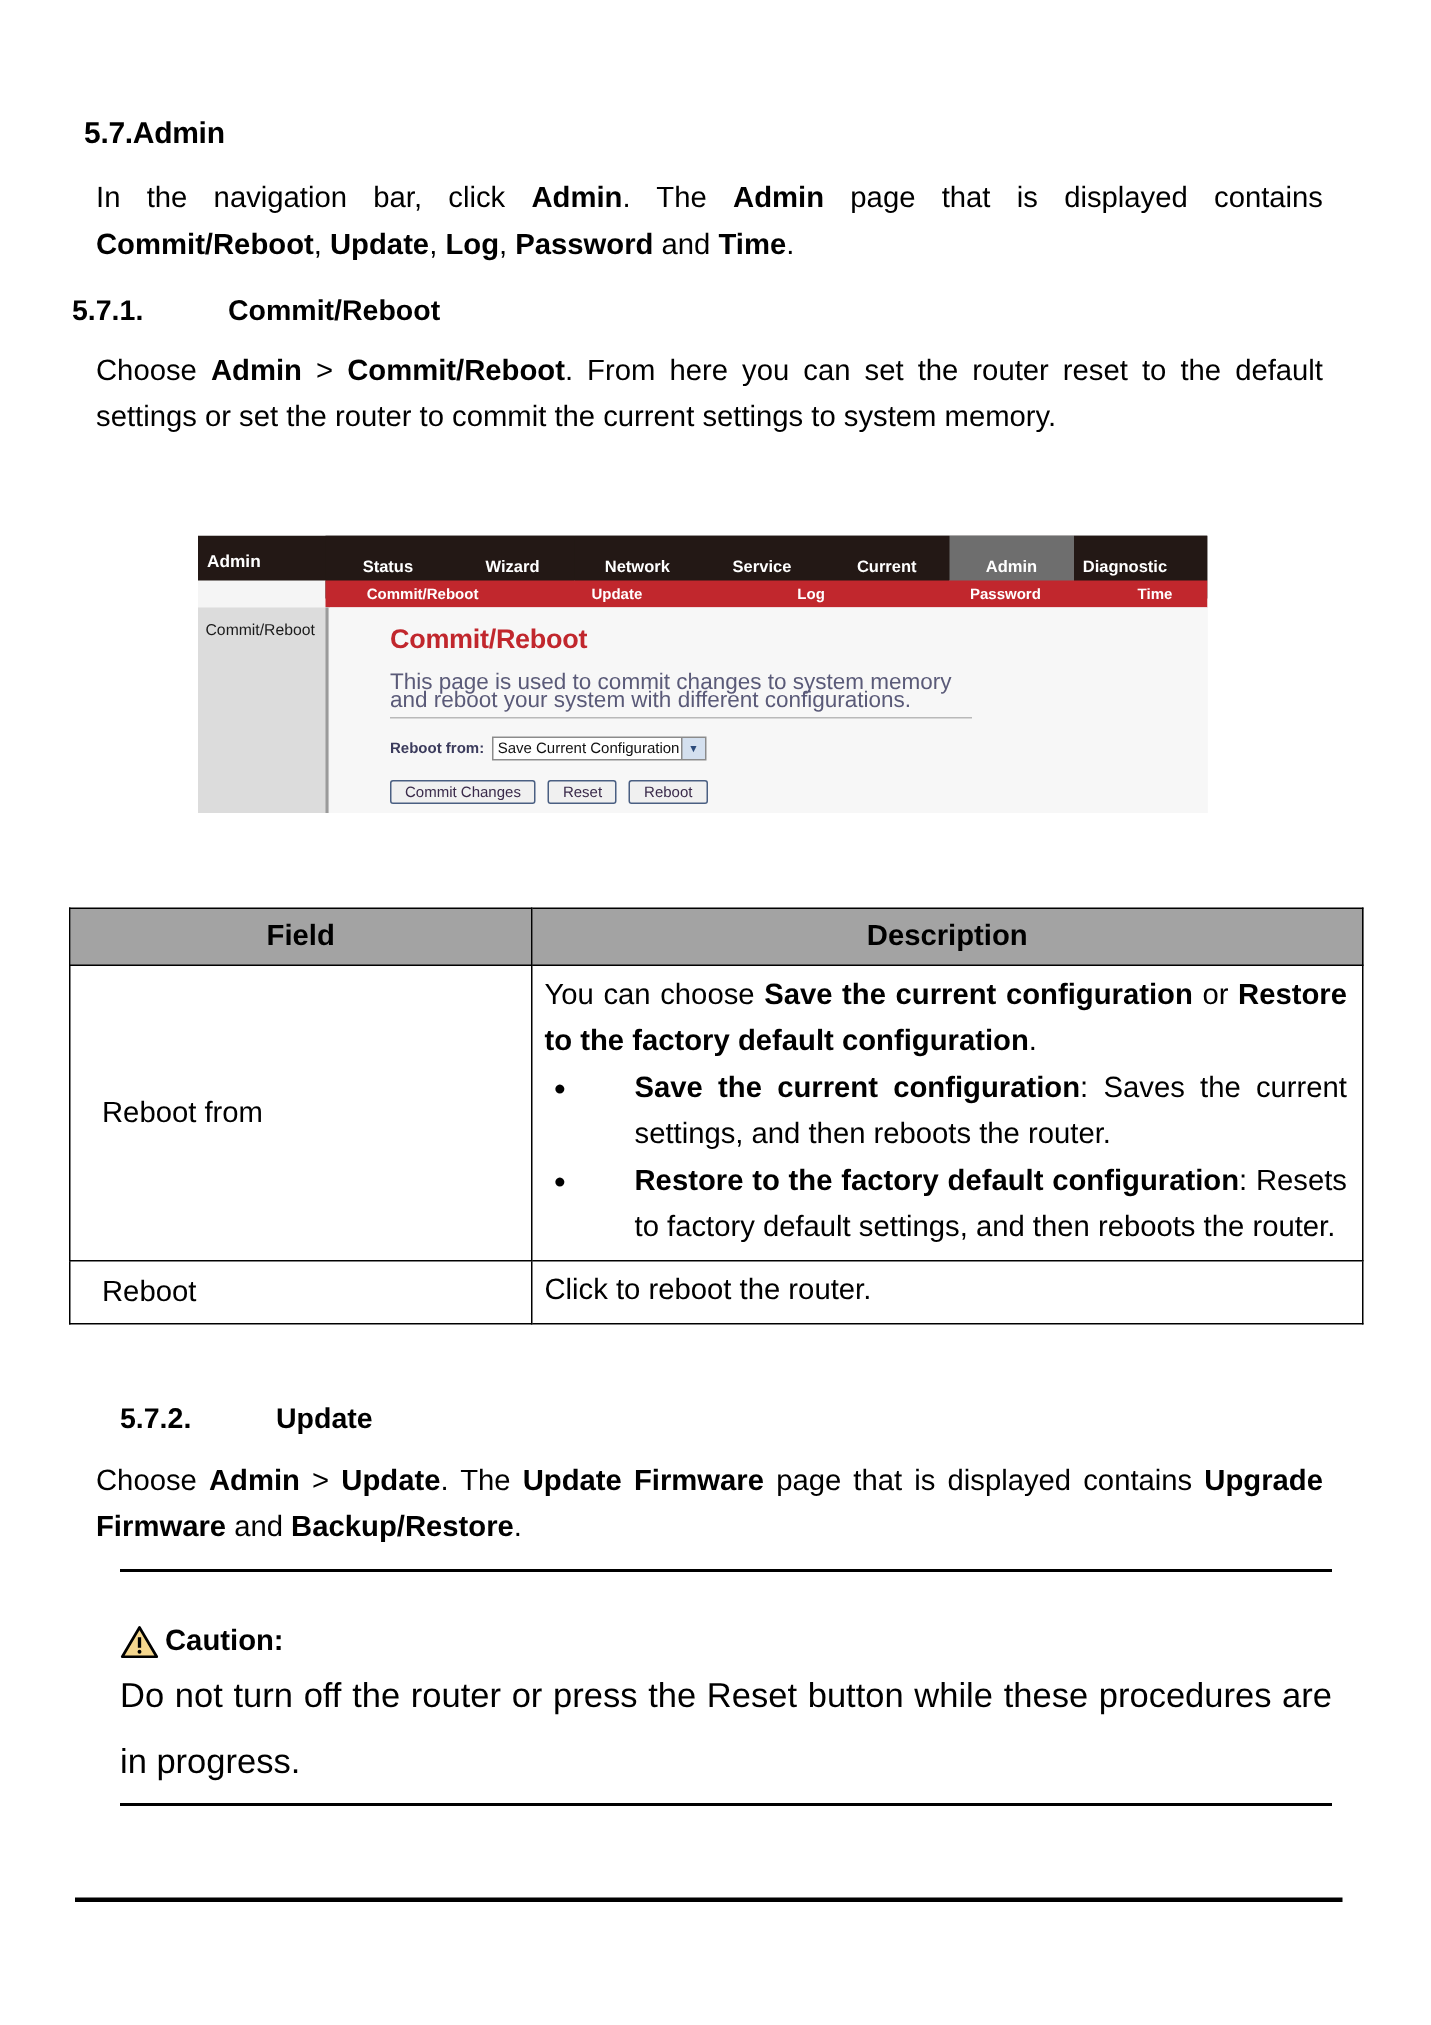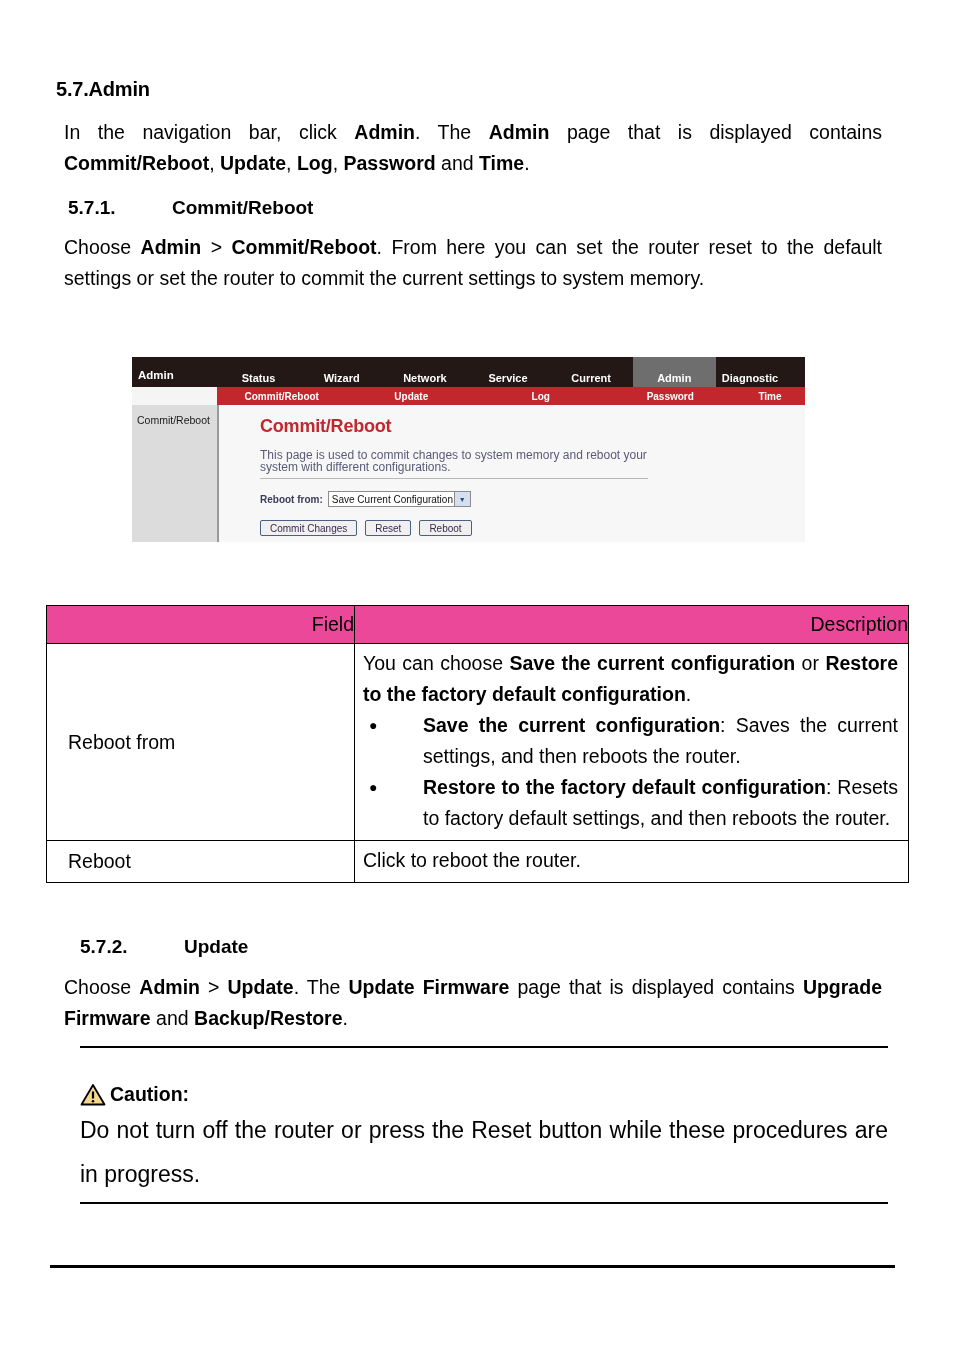--- a/index.html
+++ b/index.html
@@ -150,21 +150,21 @@
     color: #c1272d;
     font-size: 18px;
     font-weight: bold;
     letter-spacing: -0.2px;
   }
   .shot-desc {
     position: absolute;
     left: 40px; top: 44px;
     width: 400px;
     color: #5a5a78;
-    font-size: 12px;
+    font-size: 15px;
     line-height: 12px;
   }
   .shot-hr {
     position: absolute;
     left: 40px; top: 73px;
     width: 388px;
     height: 1px;
     background: #b9b9b9;
   }
   .shot-formrow {
@@ -238,23 +238,23 @@
     border-collapse: collapse;
     table-layout: fixed;
   }
   .tbl th, .tbl td {
     border: 1px solid #000000;
     vertical-align: middle;
     font-size: 19.5px;
     line-height: 31px;
   }
   .tbl th {
-    background: #ec4899;
-    text-align: right;
-    font-weight: normal;
+    background: #a3a3a3;
+    text-align: center;
+    font-weight: bold;
     padding: 3px 0;
   }
   .tbl td.field {
     padding: 4px 0 4px 21px;
   }
   .tbl td.desc {
     padding: 4px 10px 6px 8px;
     text-align: justify;
   }
   .tbl td.desc b { font-weight: bold; }
@@ -321,21 +321,21 @@
 </style>
 </head>
 <body>
 
 <div class="page">
 
   <div class="h2" style="left:56px; top:78px;">5.7.Admin</div>
 
   <div class="para" style="left:64px; top:117px; width:818px;"><span>In the navigation bar, click </span><b>Admin</b><span>. The </span><b>Admin</b><span> page that is displayed contains </span><b>Commit/Reboot</b><span>, </span><b>Update</b><span>, </span><b>Log</b><span>, </span><b>Password</b><span> and </span><b>Time</b><span>.</span></div>
 
-  <div class="h3" style="left:68px; top:197px;"><span class="num">5.7.1.</span><span>Commit/Reboot</span></div>
+  <div class="h3" style="left:48px; top:197px;"><span class="num">5.7.1.</span><span>Commit/Reboot</span></div>
 
   <div class="para" style="left:64px; top:232px; width:818px;"><span>Choose </span><b>Admin</b><span> &gt; </span><b>Commit/Reboot</b><span>. From here you can set the router reset to the default settings or set the router to commit the current settings to system memory.</span></div>
 
   <div class="shot">
 
     <div class="shot-navrow">
       <div class="shot-brand">Admin</div>
     </div>
 
     <div class="shot-tabs">

